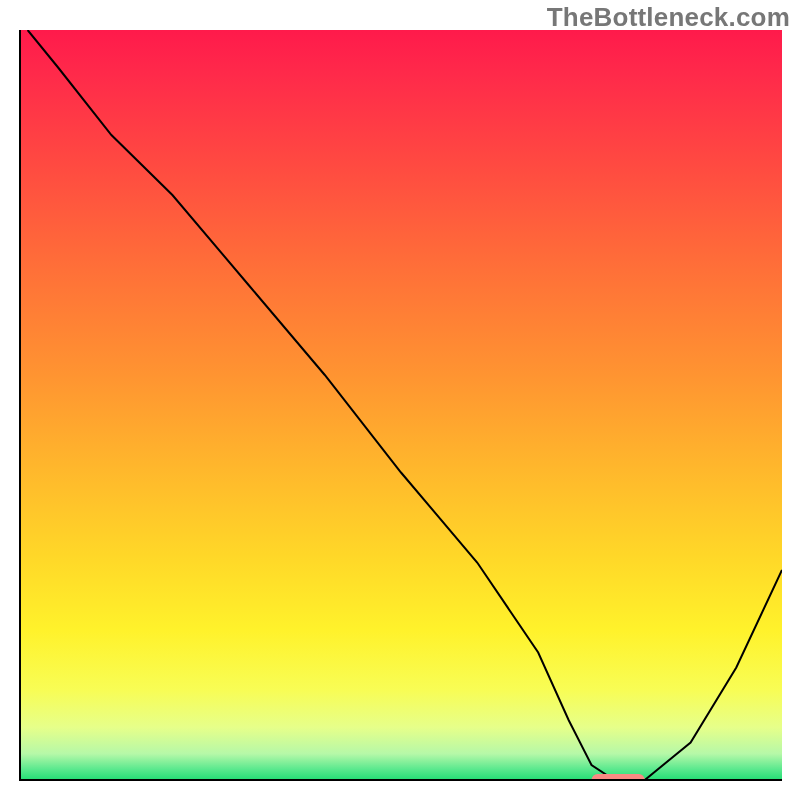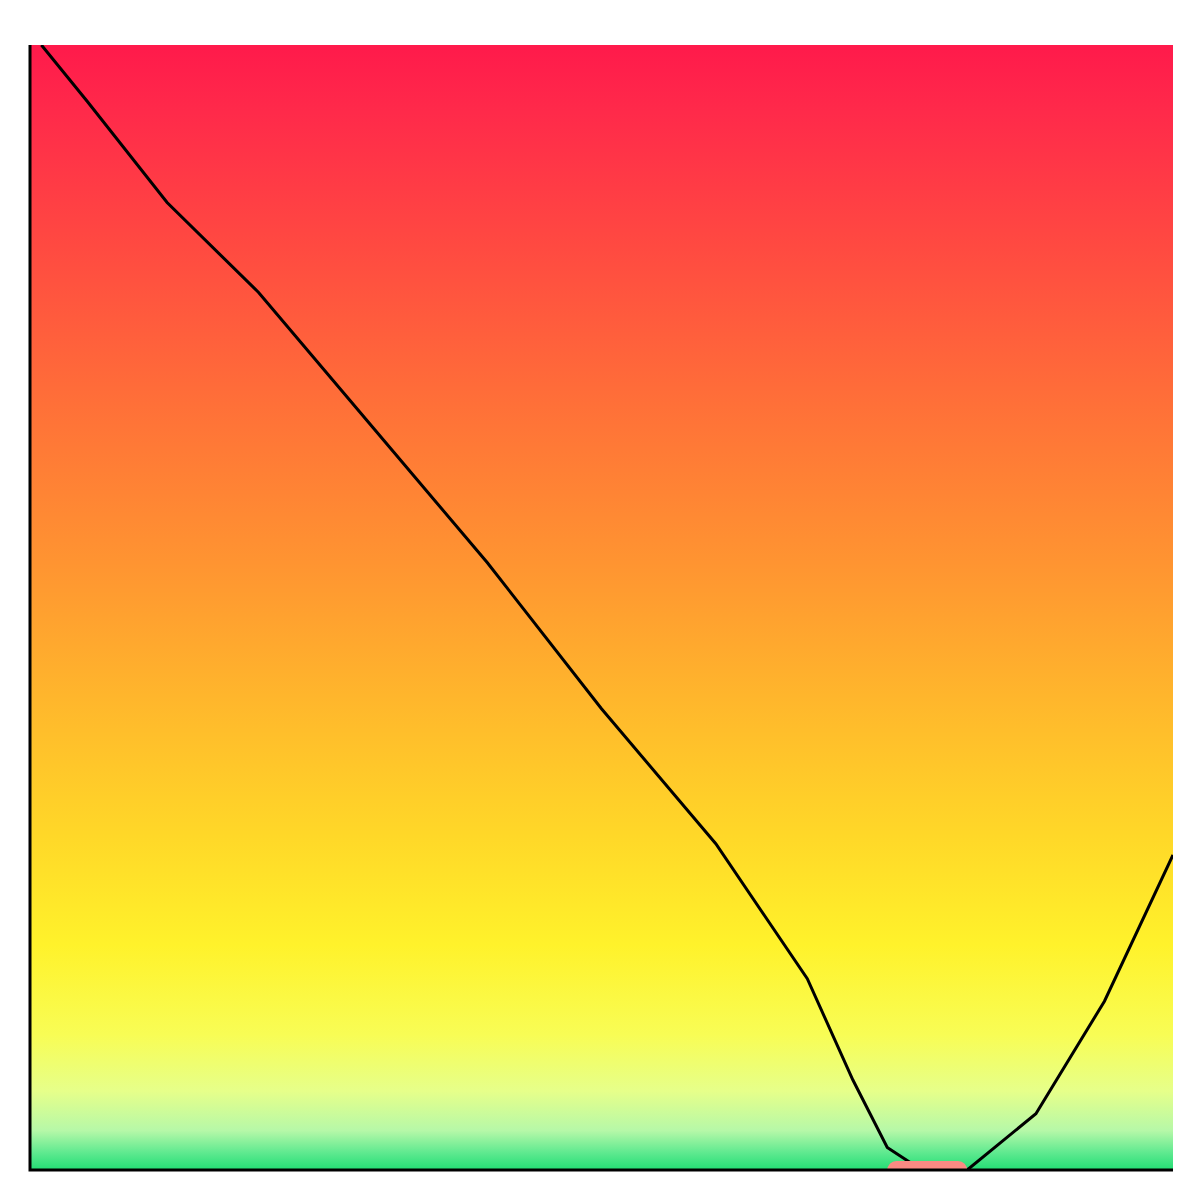--- a/index.html
+++ b/index.html
@@ -45,20 +45,21 @@
     fill: none;
   }
   .marker {
     fill: #fa8a83;
   }
 </style>
 </head>
 <body>
 
 <div class="chart-container">
+  <div class="watermark">TheBottleneck.com</div>
   <svg class="plot" viewBox="0 0 764 752" preserveAspectRatio="none">
     <defs>
       <linearGradient id="bg-grad" x1="0" y1="0" x2="0" y2="1">
           <stop offset="0.00%" stop-color="#ff1a4b"></stop>
           <stop offset="6.00%" stop-color="#ff2a4a"></stop>
           <stop offset="18.00%" stop-color="#ff4a41"></stop>
           <stop offset="32.00%" stop-color="#ff7038"></stop>
           <stop offset="46.00%" stop-color="#ff9431"></stop>
           <stop offset="58.00%" stop-color="#ffb62c"></stop>
           <stop offset="70.00%" stop-color="#ffd728"></stop>

